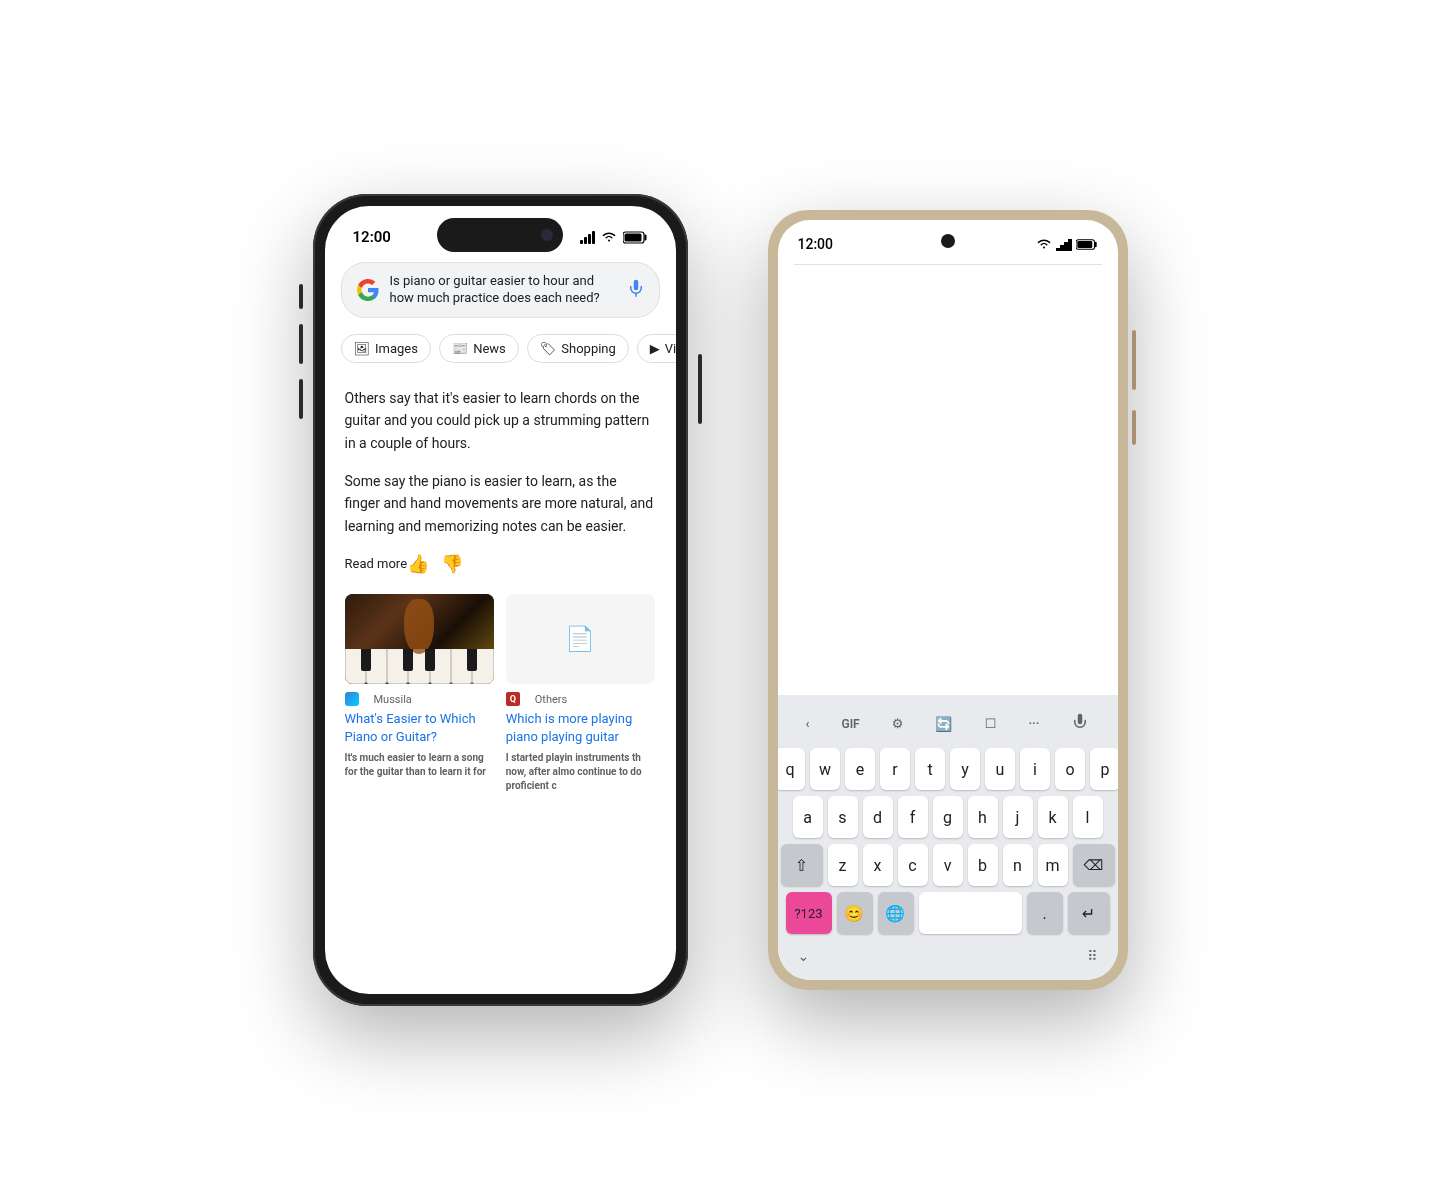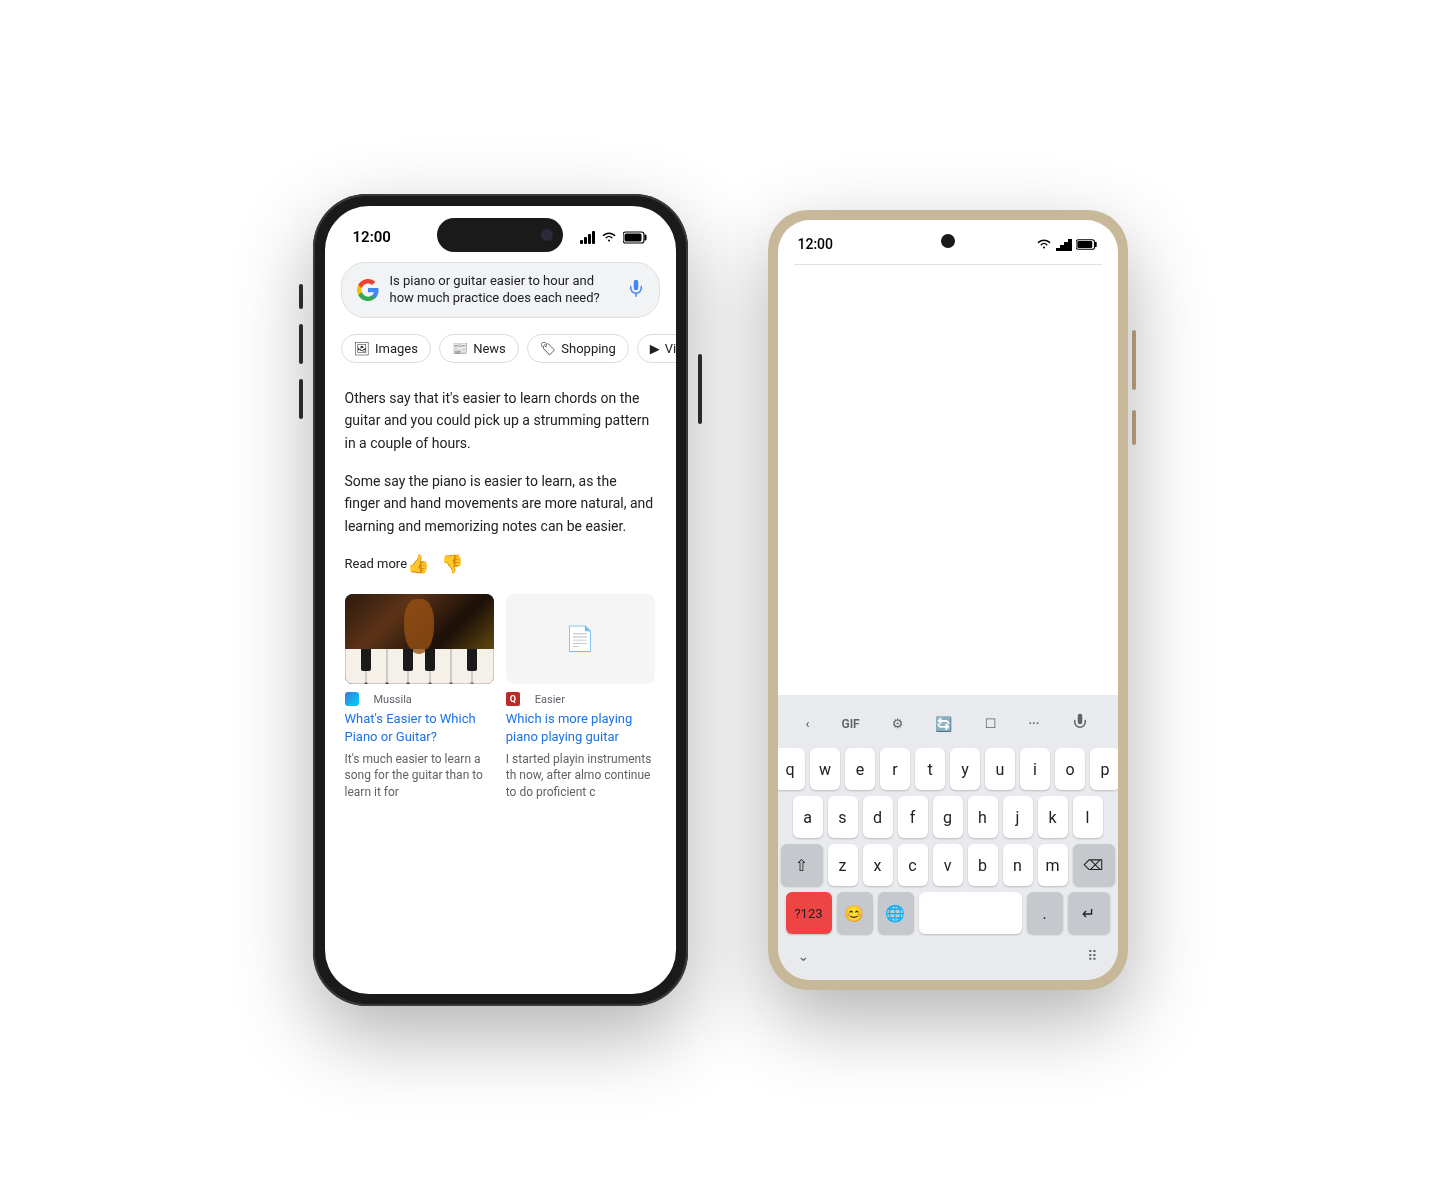--- a/index.html
+++ b/index.html
@@ -262,24 +262,25 @@
       justify-content: center;
       font-weight: bold;
     }
     .article-title {
       font-size: 13px;
       color: #1a73e8;
       line-height: 1.4;
       font-weight: 400;
     }
     .article-snippet {
-      font-size: 12px;
+      font-size: 10px;
       color: #5f6368;
       line-height: 1.4;
       margin-top: 4px;
+      font-weight: bold;
     }
 
     
     .android {
       width: 360px;
       height: 780px;
       background: #c8b89a;
       border-radius: 40px;
       padding: 10px;
       position: relative;
@@ -422,21 +423,21 @@
       flex: 4;
       max-width: none;
       border-radius: 6px;
     }
     .key-action {
       background: #c5c8cd;
       min-width: 42px;
       max-width: 50px;
     }
     .key-number {
-      background: #ef4444;
+      background: #ec4899;
       min-width: 46px;
       max-width: 56px;
     }
     .key-bottom-special {
       background: #c5c8cd;
       min-width: 36px;
       max-width: 44px;
     }
     .keyboard-bottom-row {
       display: flex;
@@ -574,21 +575,21 @@
             <div class="article-title">What's Easier to Which Piano or Guitar?</div>
             <div class="article-snippet">It's much easier to learn a song for the guitar than to learn it for</div>
           </div>
 
           <div class="article-card">
             <div class="article-card-img" style="background:#f5f5f5; display:flex; align-items:center; justify-content:center;">
               <span style="font-size:24px; color:#ccc;">📄</span>
             </div>
             <div class="source-label">
               <span class="source-favicon quora-favicon">Q</span>
-              <span>Easier</span>
+              <span>Others</span>
             </div>
             <div class="article-title">Which is more playing piano playing guitar</div>
             <div class="article-snippet">I started playin instruments th now, after almo continue to do proficient c</div>
           </div>
         </div>
       </div>
     </div>
   </div>
 
   <div class="android">

